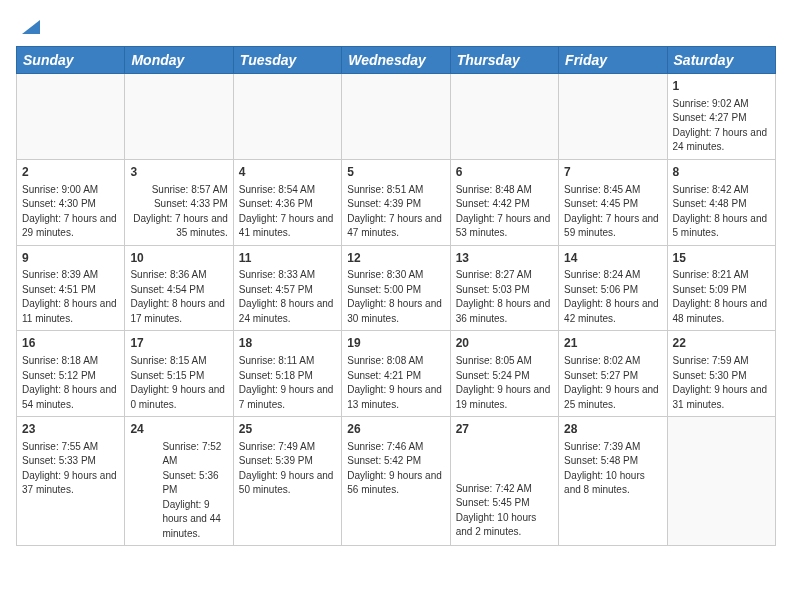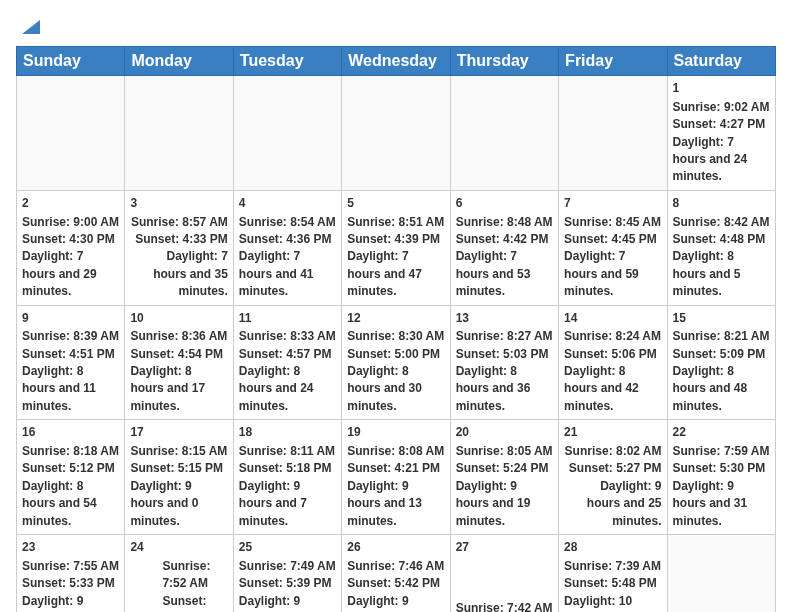--- a/index.html
+++ b/index.html
@@ -55,23 +55,24 @@
     .calendar {
       width: 100%;
       border-collapse: collapse;
       font-size: 11px;
     }
     .calendar thead tr th {
       background-color: #3a7fc1;
       color: #fff;
       padding: 5px 6px;
       text-align: left;
-      font-size: 16px;
+      font-size: 14px;
       font-weight: bold;
       border: 1px solid #2a6aa8;
+      font-style: italic;
     }
     .calendar tbody tr td {
       border: 1px solid #ccc;
       vertical-align: top;
       padding: 4px 5px;
       width: calc(100% / 7);
       min-height: 80px;
       height: 82px;
       color: #333;
       line-height: 1.4;
@@ -79,24 +80,23 @@
     .calendar tbody tr td.empty {
       background: #f9f9f9;
     }
     .day-num {
       font-weight: bold;
       font-size: 12px;
       display: block;
       margin-bottom: 2px;
     }
     .day-info {
-      font-size: 12px;
+      font-size: 10px;
       color: #333;
       line-height: 1.45;
-      font-weight: bold;
     }
   </style>
 </head>
 <body>
 
 <div class="header">
   <div class="logo">
     <div style="display:flex;flex-direction:column;align-items:flex-start;">
       <div style="display:flex;align-items:center;">
         <span class="logo-text-general"></span>
@@ -255,21 +255,21 @@
 Daylight: 9 hours and 13 minutes.</div>
         </td>
         <td>
           <span class="day-num">20</span>
           <div class="day-info" style="white-space: pre-line;">Sunrise: 8:05 AM
 Sunset: 5:24 PM
 Daylight: 9 hours and 19 minutes.</div>
         </td>
         <td>
           <span class="day-num">21</span>
-          <div class="day-info" style="white-space: pre-line; text-align: right;">Sunrise: 8:02 AM
+          <div class="day-info" style="white-space: pre-line;">Sunrise: 8:02 AM
 Sunset: 5:27 PM
 Daylight: 9 hours and 25 minutes.</div>
         </td>
         <td>
           <span class="day-num">22</span>
           <div class="day-info" style="white-space: pre-line;">Sunrise: 7:59 AM
 Sunset: 5:30 PM
 Daylight: 9 hours and 31 minutes.</div>
         </td>
       </tr>

